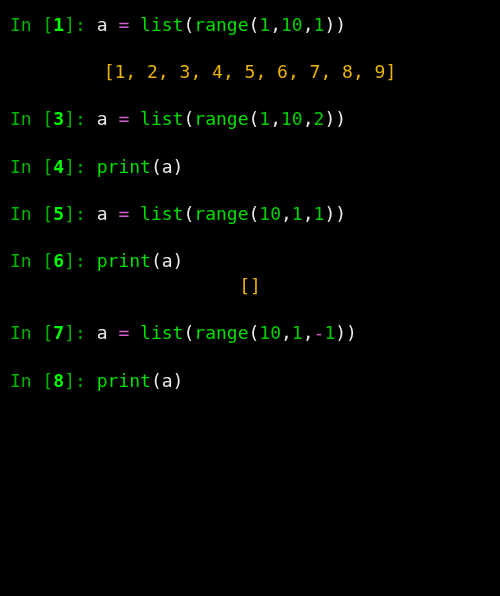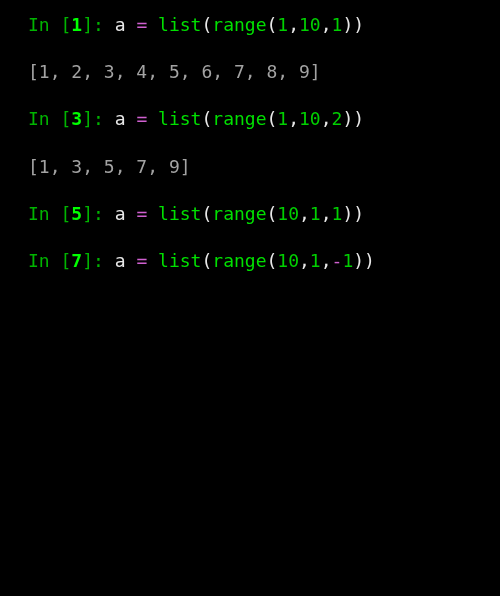--- a/index.html
+++ b/index.html
@@ -8,55 +8,59 @@
       font-family: 'Menlo', 'Monaco', 'Consolas', monospace;
       font-size: 18px;
       line-height: 1.4;
       padding: 12px 10px;
       width: 500px;
       height: 596px;
       overflow: hidden;
     }
     .cell {
       margin-bottom: 22px;
-      margin-left: 18px;
     }
     .cell:last-child {
       margin-bottom: 0;
     }
     .line {
       white-space: pre;
     }
     .prompt { color: #00b400; }
     .prompt .bold { font-weight: bold; color: #00ff00; }
     .var { color: #e8e8e8; }
     .op { color: #d060d0; }
     .fn { color: #00e000; }
     .paren { color: #e8e8e8; }
     .num { color: #00d000; }
     .comma { color: #e8e8e8; }
-    .output { color: #a3a3a3; }
+    .output { color: #eab308; text-align: center; }
   </style>
 </head>
 <body>
 
 <div id="terminal">
     <div class="cell">
       <div class="line"><span class="prompt"><span>In [</span><span class="bold">1</span><span>]: </span></span><span class="var">a </span><span class="op">=</span><span class="var"> </span><span class="fn">list</span><span class="paren">(</span><span class="fn">range</span><span class="paren">(</span><span class="num">1</span><span class="comma">,</span><span class="num">10</span><span class="comma">,</span><span class="num">1</span><span class="paren">))</span></div>
     </div>
     <div class="cell">
       <div class="line output">[1, 2, 3, 4, 5, 6, 7, 8, 9]</div>
     </div>
     <div class="cell">
       <div class="line"><span class="prompt"><span>In [</span><span class="bold">3</span><span>]: </span></span><span class="var">a </span><span class="op">=</span><span class="var"> </span><span class="fn">list</span><span class="paren">(</span><span class="fn">range</span><span class="paren">(</span><span class="num">1</span><span class="comma">,</span><span class="num">10</span><span class="comma">,</span><span class="num">2</span><span class="paren">))</span></div>
     </div>
     <div class="cell">
-      <div class="line output">[1, 3, 5, 7, 9]</div>
+      <div class="line"><span class="prompt"><span>In [</span><span class="bold">4</span><span>]: </span></span><span class="fn">print</span><span class="paren">(</span><span class="var">a</span><span class="paren">)</span></div>
     </div>
     <div class="cell">
       <div class="line"><span class="prompt"><span>In [</span><span class="bold">5</span><span>]: </span></span><span class="var">a </span><span class="op">=</span><span class="var"> </span><span class="fn">list</span><span class="paren">(</span><span class="fn">range</span><span class="paren">(</span><span class="num">10</span><span class="comma">,</span><span class="num">1</span><span class="comma">,</span><span class="num">1</span><span class="paren">))</span></div>
     </div>
     <div class="cell">
+      <div class="line"><span class="prompt"><span>In [</span><span class="bold">6</span><span>]: </span></span><span class="fn">print</span><span class="paren">(</span><span class="var">a</span><span class="paren">)</span></div>
+      <div class="line output">[]</div>
+    </div>
+    <div class="cell">
       <div class="line"><span class="prompt"><span>In [</span><span class="bold">7</span><span>]: </span></span><span class="var">a </span><span class="op">=</span><span class="var"> </span><span class="fn">list</span><span class="paren">(</span><span class="fn">range</span><span class="paren">(</span><span class="num">10</span><span class="comma">,</span><span class="num">1</span><span class="comma">,</span><span class="op">-</span><span class="num">1</span><span class="paren">))</span></div>
     </div>
     <div class="cell">
+      <div class="line"><span class="prompt"><span>In [</span><span class="bold">8</span><span>]: </span></span><span class="fn">print</span><span class="paren">(</span><span class="var">a</span><span class="paren">)</span></div>
     </div>
   </div>
 
 </body></html>

